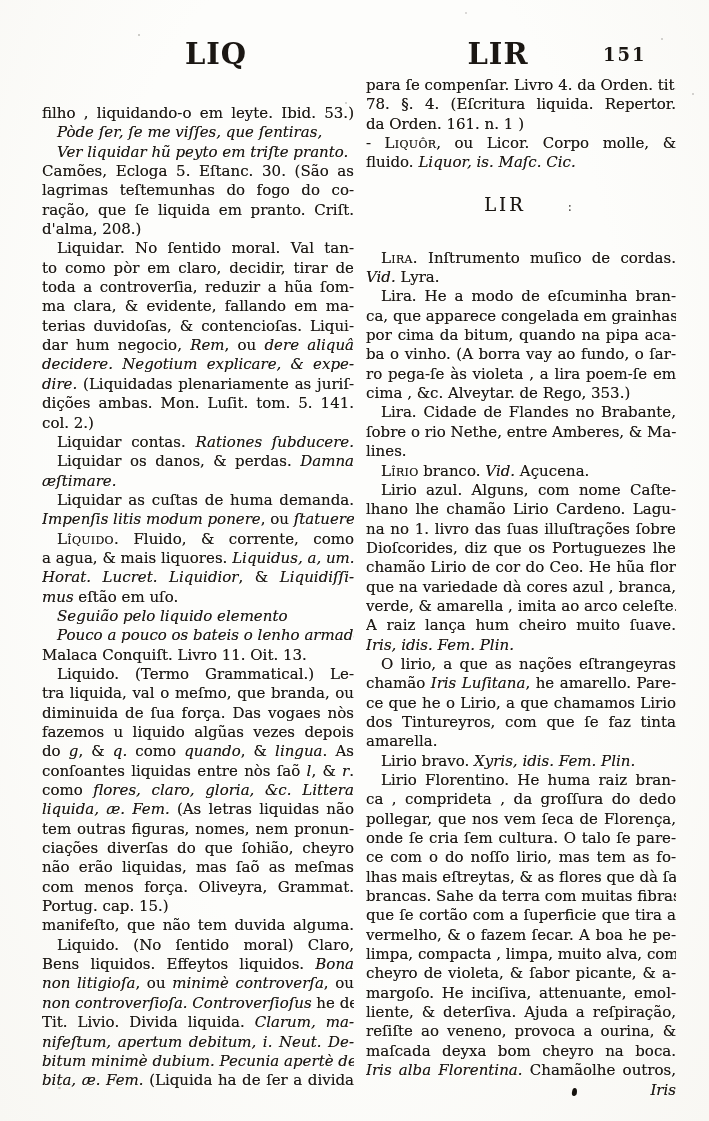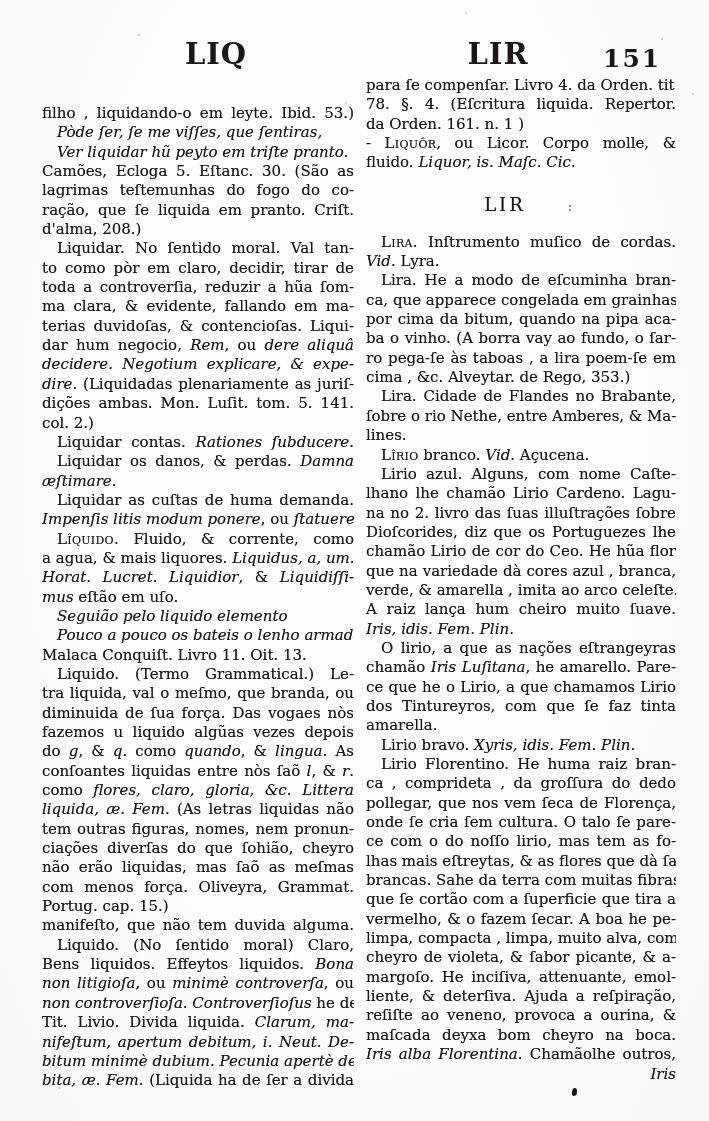--- a/index.html
+++ b/index.html
@@ -13,38 +13,38 @@
   }
   .rh-title {
     position:absolute; top:38px; height:32px;
     font-size:29px; font-weight:bold; letter-spacing:1px;
     text-align:center; line-height:32px;
   }
   #rh-left  { left:42px;  width:312px; transform:translateX(18px); }
   #rh-right { left:366px; width:310px; transform:translateX(-23px); }
   .page-number {
     position:absolute; top:44px; left:603px;
-    font-size:25px; font-weight:bold; letter-spacing:2px;
+    font-size:18px; font-weight:bold; letter-spacing:2px;
   }
   .col { position:absolute; top:76px; }
   #col0 { left:42px;  width:312px;margin-top:28px; }
   #col1 { left:366px; width:310px; }
   .line {
     height:19.35px; line-height:19.35px;
     font-size:15px;
     text-align:justify; text-align-last:justify;
     overflow:hidden; white-space:nowrap;
     text-shadow:0 0 0.6px rgba(27,23,19,0.55);
   }
   .line.a-l { text-align-last:left; }
   .line.a-r { text-align-last:right; }
   .line.a-c { text-align-last:center; }
   .line.indent { text-indent:15px; }
   .line.heading {
-    height:24px; line-height:24px; margin:20px 0 16px;
+    height:24px; line-height:24px; margin:20px 0 32px;
     font-size:18px; letter-spacing:3px; text-align-last:center;
     padding-right:28px;
   }
   .it { font-style:italic; }
   .sc { font-variant:small-caps; letter-spacing:0.3px; }
   .mark { position:relative; left:42px; font-size:12px; opacity:0.75; letter-spacing:0; }
   .ink-dot {
     position:absolute; left:572px; top:1088px;
     width:5px; height:8px; background:#16120e;
     border-radius:50% 50% 50% 50% / 60% 60% 40% 40%;
@@ -119,29 +119,29 @@
       <div class="line a-l"><span>da Orden. 161. n. 1 )</span></div>
       <div class="line"><span>-  </span><span class="sc">Liquôr</span><span>, ou Licor. Corpo molle, &amp;</span></div>
       <div class="line a-l"><span>fluido. </span><span class="it">Liquor, is. Maſc. Cic.</span></div>
       <div class="line heading a-c"><span>LIR</span><span class="mark">:</span></div>
       <div class="line indent"><span class="sc">Lira.</span><span> Inſtrumento muſico de cordas.</span></div>
       <div class="line a-l"><span class="it">Vid.</span><span> Lyra.</span></div>
       <div class="line indent"><span>Lira. He a modo de eſcuminha bran-</span></div>
       <div class="line"><span>ca, que apparece congelada em grainhas</span></div>
       <div class="line"><span>por cima da bitum, quando na pipa aca-</span></div>
       <div class="line"><span>ba o vinho. (A borra vay ao fundo, o ſar-</span></div>
-      <div class="line"><span>ro pega-ſe às taboas , a lira poem-ſe em</span></div>
+      <div class="line"><span>ro pega-ſe às violeta , a lira poem-ſe em</span></div>
       <div class="line a-l"><span>cima , &amp;c. Alveytar. de Rego, 353.)</span></div>
       <div class="line indent"><span>Lira. Cidade de Flandes no Brabante,</span></div>
       <div class="line"><span>ſobre o rio Nethe, entre Amberes, &amp; Ma-</span></div>
       <div class="line a-l"><span>lines.</span></div>
       <div class="line indent a-l"><span class="sc">Lîrio</span><span> branco. </span><span class="it">Vid.</span><span> Açucena.</span></div>
       <div class="line indent"><span>Lirio azul. Alguns, com nome Caſte-</span></div>
       <div class="line"><span>lhano lhe chamão Lirio Cardeno. Lagu-</span></div>
-      <div class="line"><span>na no 2. livro das ſuas illuſtrações ſobre</span></div>
+      <div class="line"><span>na no 1. livro das ſuas illuſtrações ſobre</span></div>
       <div class="line"><span>Dioſcorides, diz que os Portuguezes lhe</span></div>
       <div class="line"><span>chamão Lirio de cor do Ceo. He hũa flor</span></div>
       <div class="line"><span>que na variedade dà cores azul , branca,</span></div>
       <div class="line"><span>verde, &amp; amarella , imita ao arco celeſte.</span></div>
       <div class="line"><span>A raiz lança hum cheiro muito ſuave.</span></div>
       <div class="line a-l"><span class="it">Iris, idis. Fem. Plin.</span></div>
       <div class="line indent"><span>O lirio, a que as nações eſtrangeyras</span></div>
       <div class="line"><span>chamão </span><span class="it">Iris Luſitana</span><span>, he amarello. Pare-</span></div>
       <div class="line"><span>ce que he o Lirio, a que chamamos Lirio</span></div>
       <div class="line"><span>dos Tintureyros, com que ſe faz tinta</span></div>

